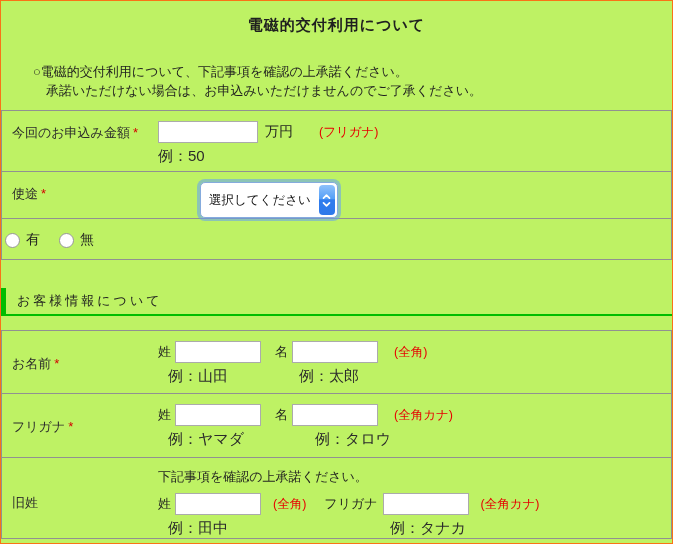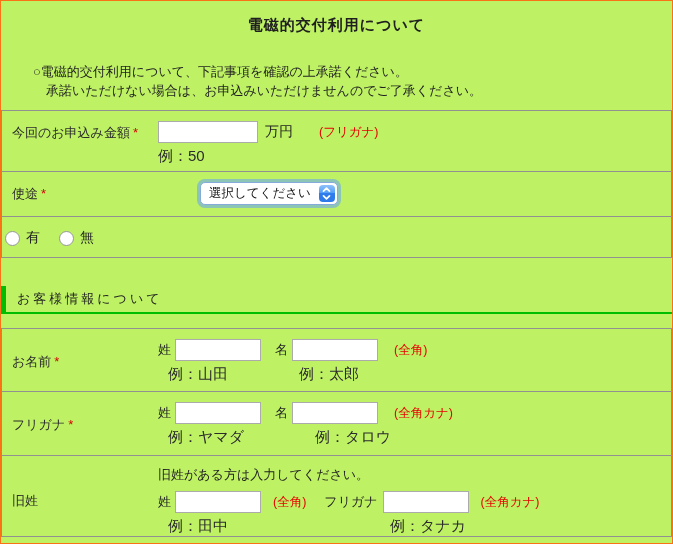--- a/index.html
+++ b/index.html
@@ -65,21 +65,21 @@
   .amount-input { width: 100px; }
   .unit { margin-left: 7px; font-size: 14px; color: #1f1f1f; }
   .note { color: #e60000; font-size: 12.5px; margin-left: 26px; }
   .example-line { margin-top: 4px; font-size: 15px; color: #2b2b2b; display: flex; }
 
   
   .mac-select {
     position: relative;
     display: inline-flex;
     align-items: center;
-    height: 23px;
+    height: 36px;
     min-width: 118px;
     padding: 0 26px 0 8px;
     background: #fff;
     border: 1px solid #85abdd;
     border-radius: 5px;
     box-shadow: 0 0 0 3px rgba(98,158,248,0.55);
     font-size: 12.5px;
     color: #111;
     cursor: default;
     margin-left: 2px;
@@ -232,21 +232,21 @@
         <div class="example-line">
           <span class="ex-ml10">例：ヤマダ</span>
           <span class="ex-ml71">例：タロウ</span>
         </div>
       </div>
     </div>
 
     <div class="frow row-maiden">
       <div class="flabel flabel-low"><span>旧姓</span></div>
       <div class="fcontent">
-        <div class="instruction">旧姓がある方は入力してください。</div>
+        <div class="instruction">下記事項を確認の上承諾ください。</div>
         <div class="inline">
           <span class="fld-label">姓</span>
           <input type="text" class="name-input" style="">
           <span class="note3">(全角)</span>
           <span class="fld-label gap18">フリガナ</span>
           <input type="text" class="name-input gap5" style="">
           <span class="note3">(全角カナ)</span>
         </div>
         <div class="example-line">
           <span class="ex-ml10">例：田中</span>

